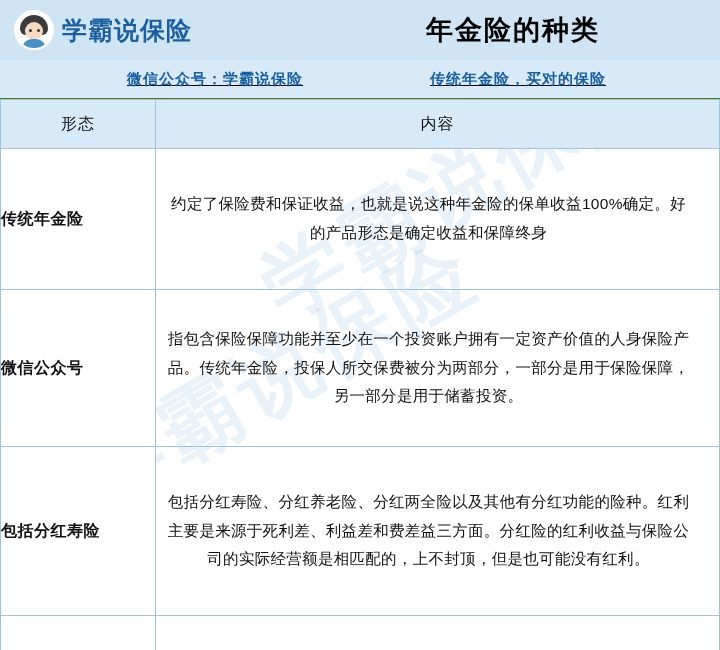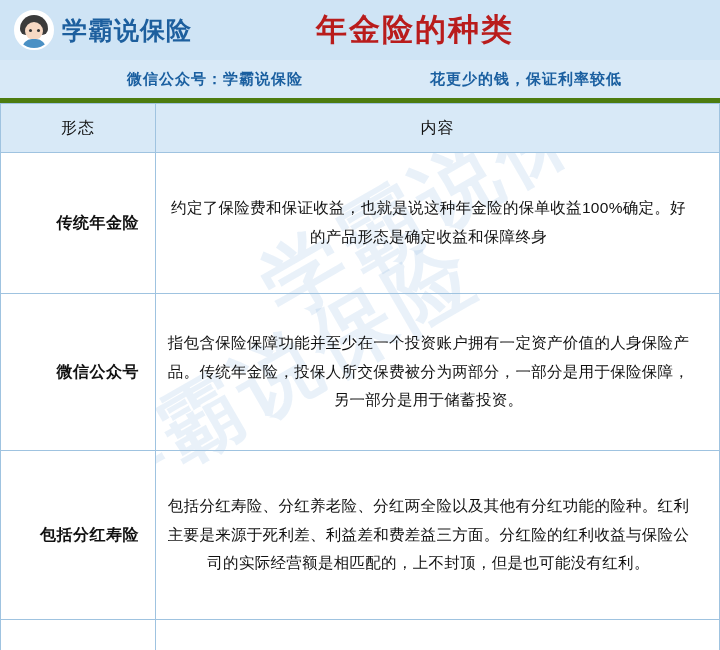--- a/index.html
+++ b/index.html
@@ -103,37 +103,38 @@
   .logo-text {
     font-size: 25px;
     font-weight: bold;
     color: #1d5f9e;
     margin-left: 8px;
     letter-spacing: 1px;
     white-space: nowrap;
   }
   .header-title {
     flex: 1;
-    text-align: center;
-    font-size: 31px;
-    font-weight: bold;
-    color: #b91c1c;
+    text-align: right;
+    font-size: 27px;
+    font-weight: bold;
+    color: #000000;
     letter-spacing: 2px;
     padding-right: 120px;
   }
 
   
   .subheader {
     position: relative;
     height: 38px;
     background: #d8e9f7;
     display: flex;
     align-items: center;
-    border-bottom: 5px solid #4d7c0f;
+    border-bottom: 1px solid #4d7c0f;
     z-index: 10;
+    text-decoration: underline;
   }
   .subheader .sub-left {
     width: 430px;
     text-align: center;
     font-size: 15px;
     font-weight: bold;
     color: #1a5fa0;
     letter-spacing: 1px;
   }
   .subheader .sub-right {
@@ -163,26 +164,26 @@
     background: #d8e9f7;
     height: 46px;
     font-size: 16px;
     font-weight: normal;
     color: #111;
     text-align: center;
     letter-spacing: 1px;
   }
   .col-form { width: 155px; }
   td.cell-form {
-    text-align: right;
+    text-align: left;
     font-size: 16px;
     font-weight: bold;
     color: #111;
     background: #ffffff;
-    padding: 6px 16px;
+    padding: 6px 0;
     letter-spacing: 0.5px;
   }
   td.cell-content {
     text-align: center;
     font-size: 15.5px;
     color: #111;
     background: transparent;
     padding: 14px 28px 14px 10px;
     line-height: 1.85;
     letter-spacing: 0.3px;
@@ -215,21 +216,21 @@
         <div class="eye-r"></div>
         <div class="body"></div>
       </div>
       <div class="logo-text">学霸说保险</div>
     </div>
     <div class="header-title">年金险的种类</div>
   </div>
 
   <div class="subheader">
     <div class="sub-left">微信公众号：学霸说保险</div>
-    <div class="sub-right">花更少的钱，保证利率较低</div>
+    <div class="sub-right">传统年金险，买对的保险</div>
   </div>
 
   <table class="main-table">
     <colgroup>
       <col class="col-form">
       <col>
     </colgroup>
     <thead>
       <tr>
         <th>形态</th>

